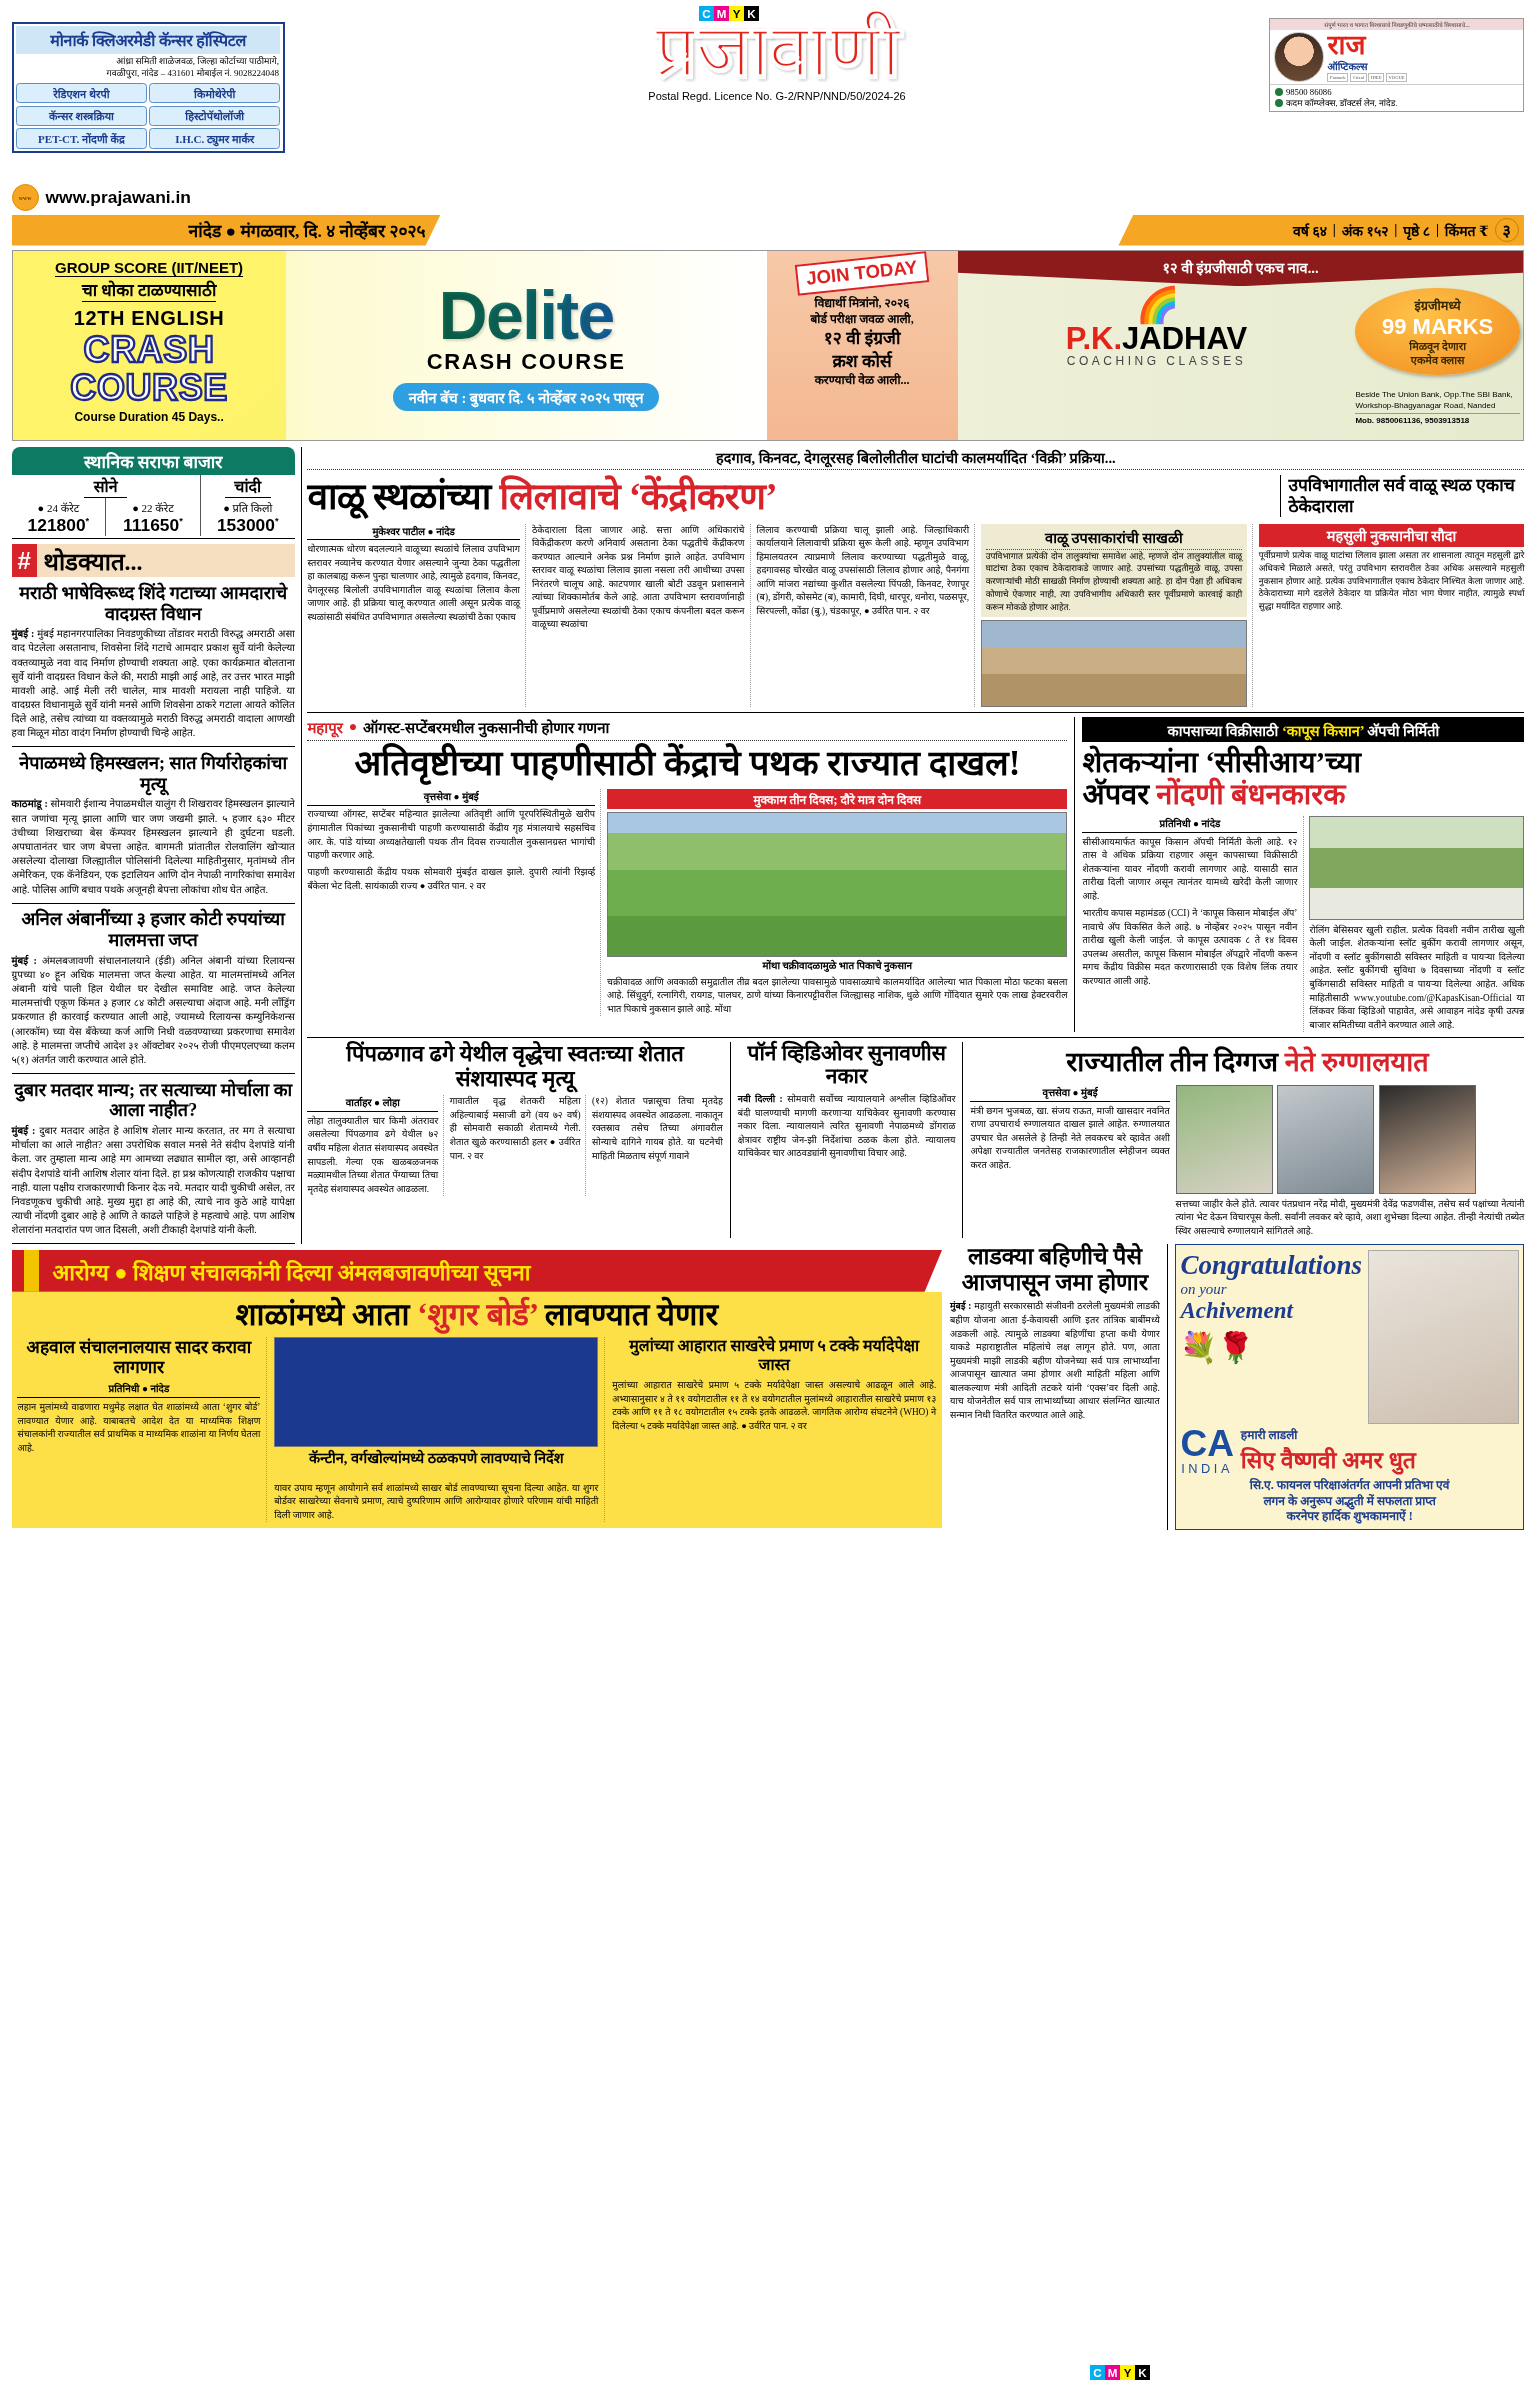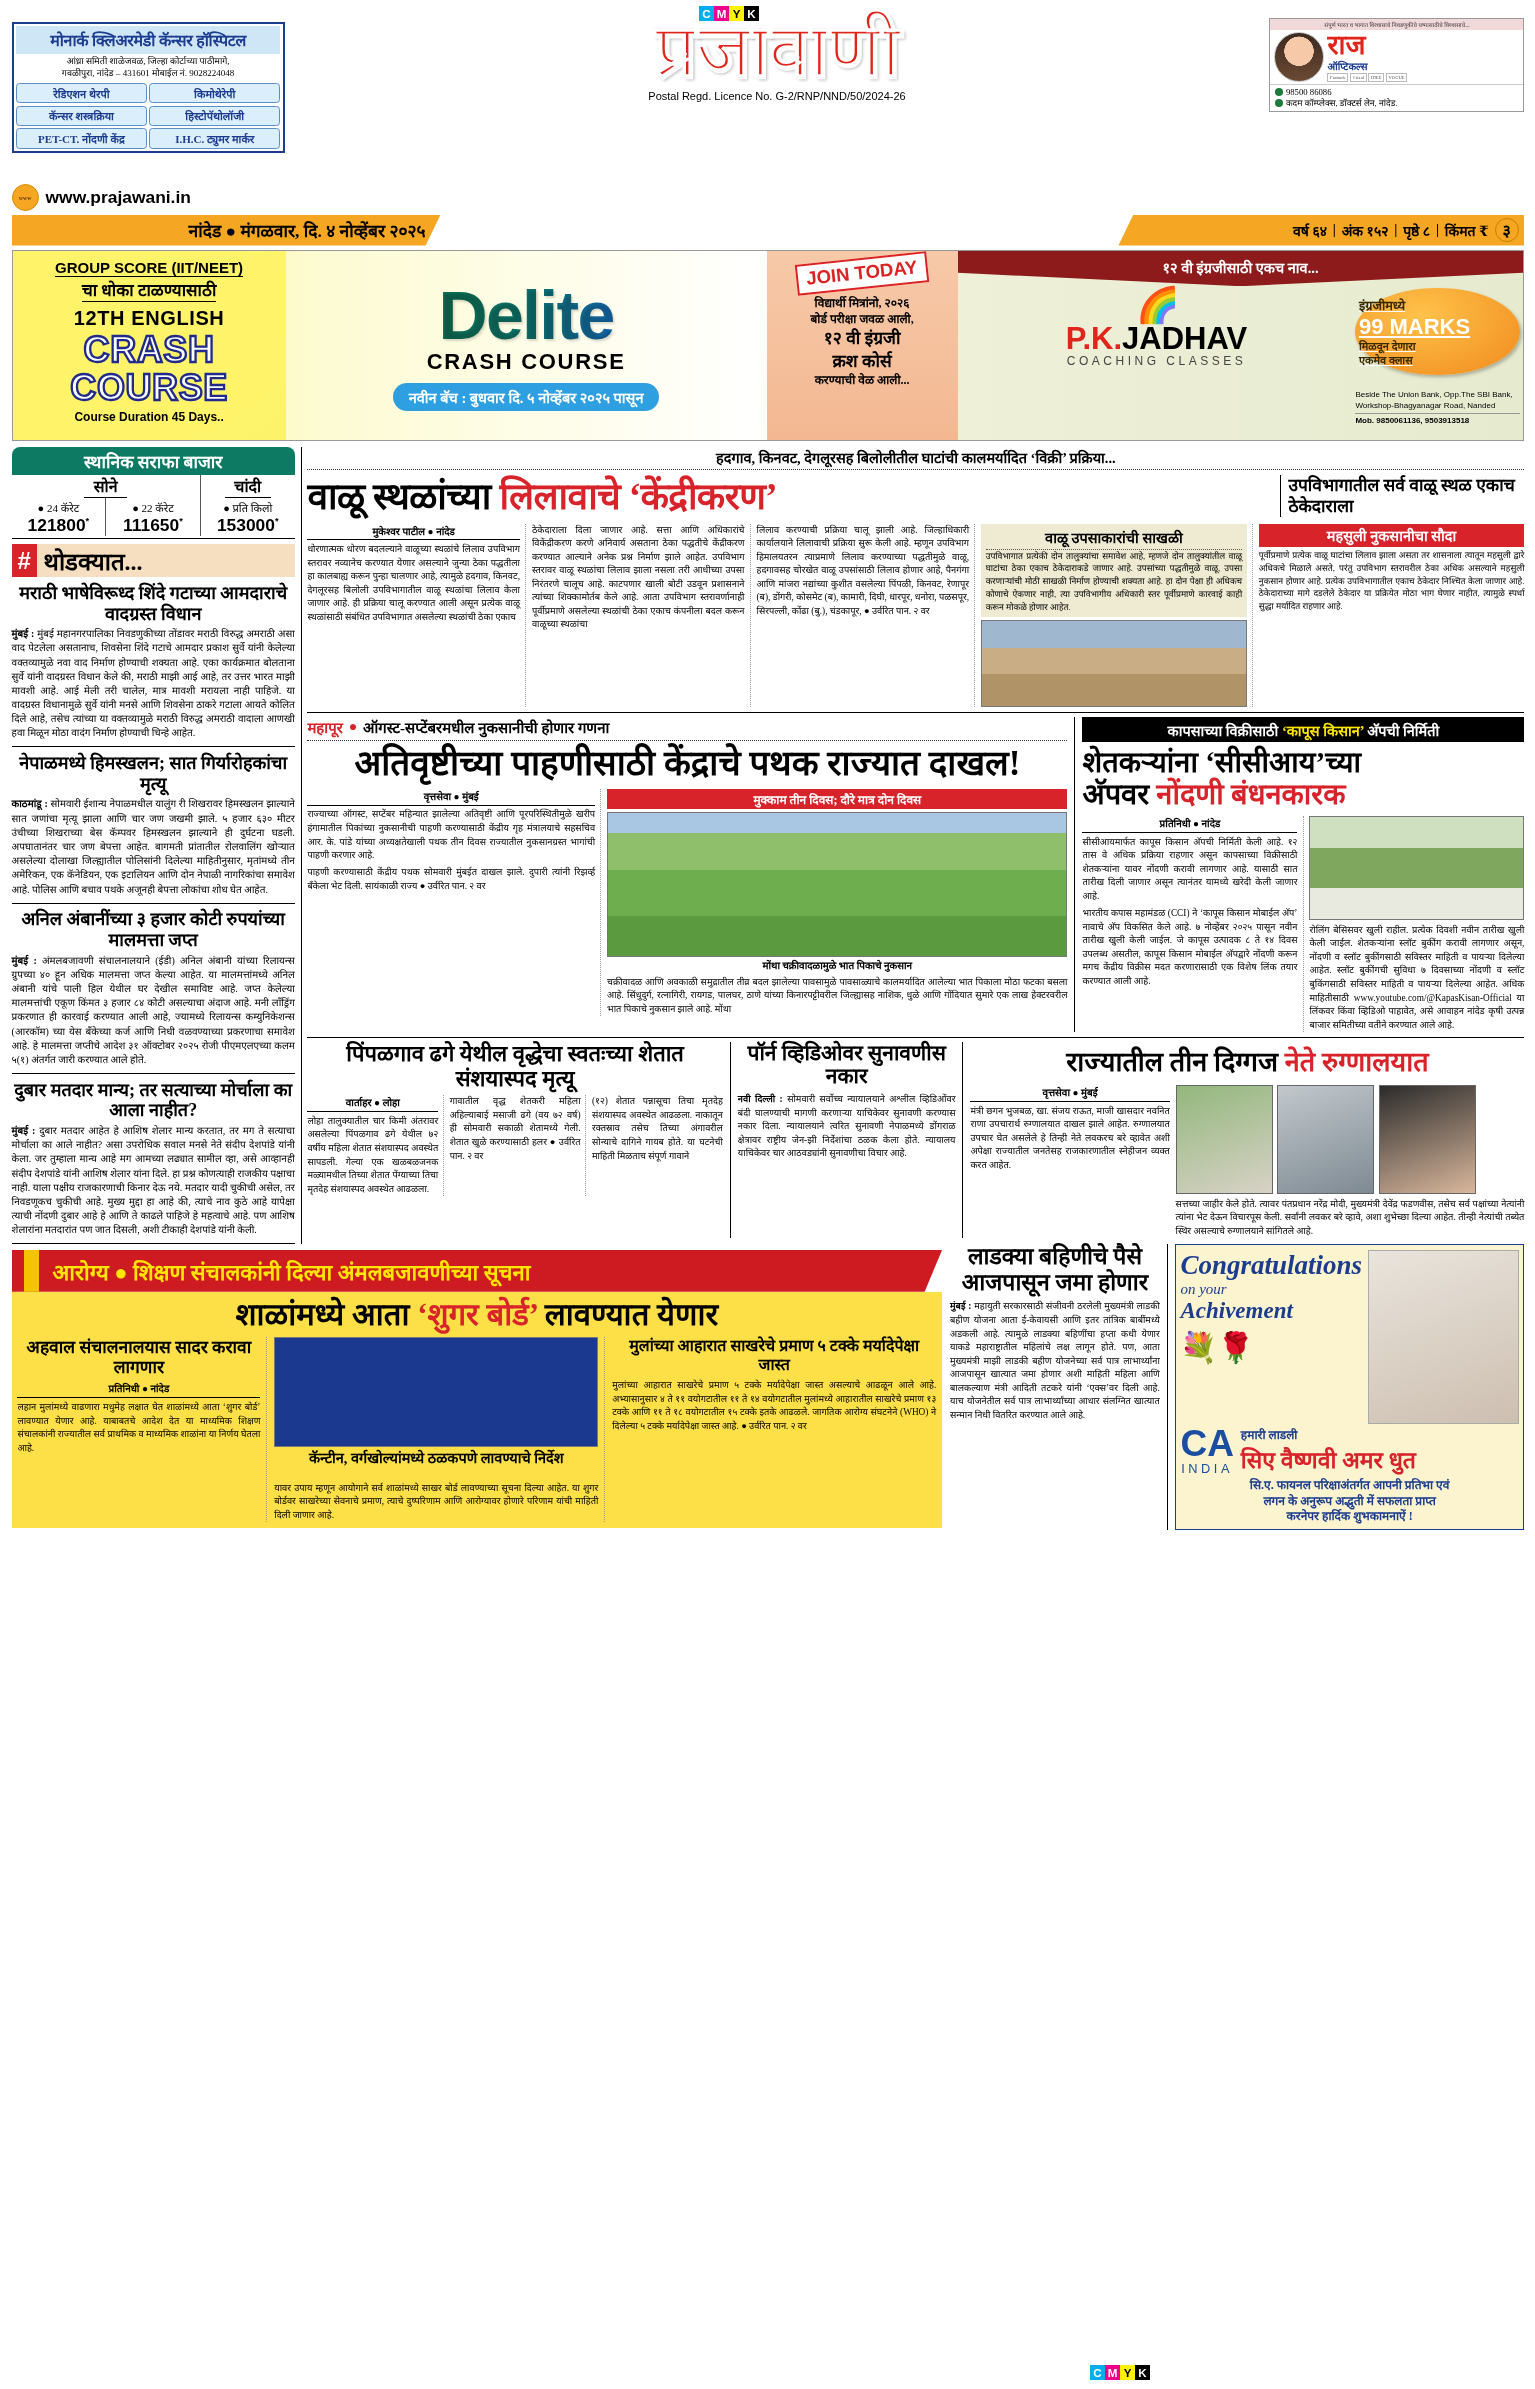--- a/index.html
+++ b/index.html
@@ -27,21 +27,21 @@
   
   .header { display:flex; align-items:flex-start; height:191px; position:relative;gap:29px; }
   .hosp-ad {
     width:273px; border:2.9px double #1b3c8f; padding:2.3px; margin-top:14px;
     background:#fff;
   }
   .hosp-title {
     background:#cfe6f7; color:#1b3c8f; font-weight:bold; font-size:16px;
     text-align:center; padding:2.9px 1.2px; letter-spacing:-0.3px;
   }
-  .hosp-addr { font-size:9px; text-align:center; line-height:1.25; padding:2.3px 1.2px; }
+  .hosp-addr { font-size:9px; text-align:right; line-height:1.25; padding:2.3px 1.2px; }
   .hosp-grid { display:grid; grid-template-columns:1fr 1fr; gap:2.3px; margin-top:1.7px; }
   .hosp-cell {
     border:1.2px solid #5a8fc7; border-radius:3.5px; background:#dbeefb;
     color:#1b3c8f; font-weight:bold; font-size:11px; text-align:center; padding:1.7px 0.6px;
   }
 
   .masthead { flex:1; text-align:center; position:relative; padding-top:5.8px; }
   .masthead-name {
     font-size:74px; font-weight:bold; color:#E1251B; letter-spacing:-1.2px;
     line-height:1.0; text-shadow: 1.7px 1.7px 0 #fff, 2.9px 2.9px 2.9px rgba(0,0,0,.25);
@@ -119,21 +119,21 @@
   .pk-ribbon { background:#8d1b1b; color:#fff; font-size:14.5px; font-weight:bold; text-align:center;
       padding:5.8px 3.5px 9.3px; clip-path:polygon(0 0,100% 0,100% 62%, 50% 100%, 0 62%); }
   .pk-body { display:flex; align-items:flex-start; }
   .pk-left { flex:1; text-align:center; padding-top:2.3px;}
   .pk-fan { font-size:35px; line-height:1; letter-spacing:-3.5px; }
   .pk-name { font-family:"Liberation Sans",sans-serif; font-size:31px; font-weight:bold; line-height:1; }
   .pk-name i { color:#E1251B; font-style:normal; }
   .pk-cc { font-family:"Liberation Sans",sans-serif; font-size:12px; letter-spacing:3.5px; color:#444; }
   .pk-right { width:168px; padding:2.3px 3.5px 0 0; }
   .pk-oval { background:radial-gradient(ellipse at 40% 30%,#ffc24a,#f08a1d); border-radius:50%;
-     padding:8px 3.5px; text-align:left; color:#fff; box-shadow:1.7px 2.3px 3.5px rgba(0,0,0,.25);text-decoration:underline; }
+     padding:8px 3.5px; text-align:center; color:#fff; box-shadow:1.7px 2.3px 3.5px rgba(0,0,0,.25); }
   .pk-oval .a{font-size:12.8px;font-weight:bold;color:#3a2a00;}
   .pk-oval .b{font-family:"Liberation Sans",sans-serif;font-size:22px;font-weight:bold;}
   .pk-oval .c{font-size:11px;font-weight:bold;color:#3a2a00;line-height:1.2;}
   .pk-addr{ font-family:"Liberation Sans",sans-serif; font-size:8px; line-height:1.35; margin-top:15px; }
 
   
   .body-grid { display:flex; gap:5.8px; margin-top:5.8px; }
   .col-left { width:290px; border-right:0.6px solid #000; padding-right:5.8px; }
   .col-main { flex:1; }
 

